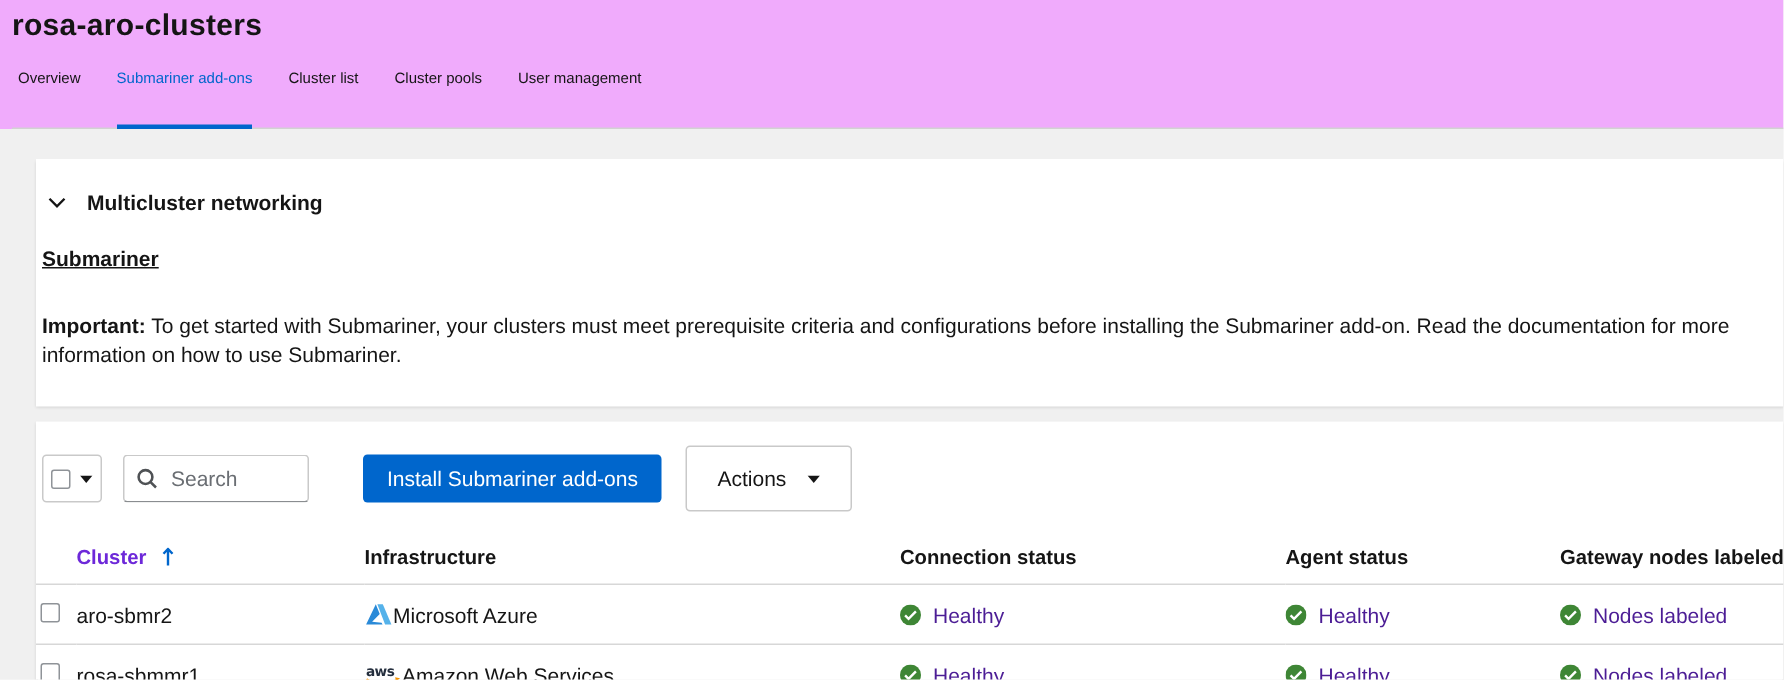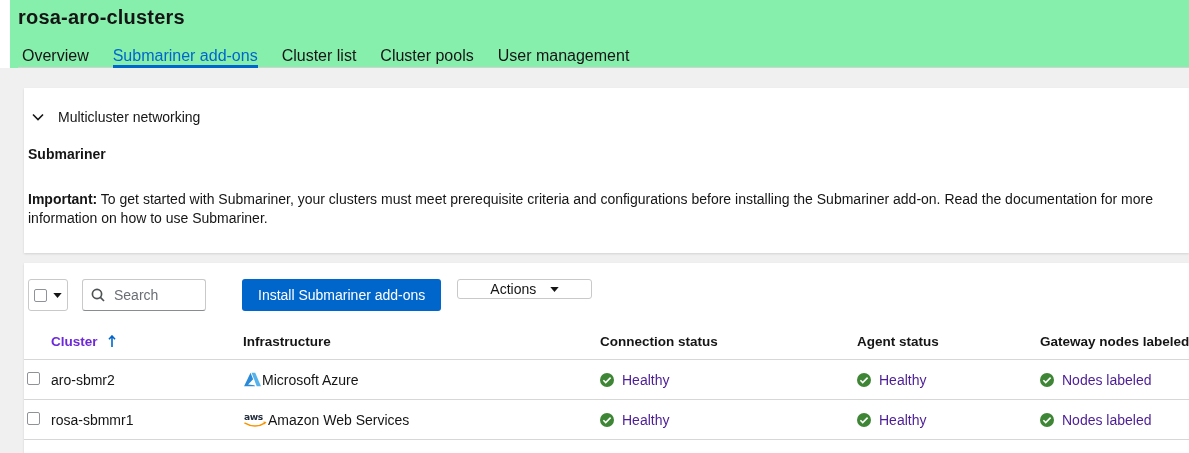--- a/index.html
+++ b/index.html
@@ -4,73 +4,73 @@
 <style>
   * { box-sizing: border-box; }
   html, body { margin: 0; padding: 0; }
   body {
     width: 1189px; height: 453px; overflow: hidden;
     font-family: "Liberation Sans", sans-serif;
     font-size: 14px; color: #151515; background: #fff;
   }
 
   
-  .page-header { background: #86efac; padding: 6px 0 0 8px; margin-left: 10px; }
+  .page-header { background: #f0abfc; padding: 6px 0 0 8px; }
   .page-title { margin: 0; font-size: 20px; font-weight: 700; letter-spacing: .2px; }
   .tabs { display: flex; margin-top: 13px; border-bottom: 1px solid #d2d2d2; padding-left: 2px; }
   .tab {
-    margin: 0 12px; padding: 5px 0 2px; font-size: 16px; color: #151515;
+    margin: 0 12px; padding: 5px 0 27px; font-size: 10px; color: #151515;
     cursor: pointer; position: relative; white-space: nowrap;
   }
   .tab:first-child { margin-left: 2px; }
   .tab.active { color: #0066cc; }
   .tab.active::after {
     content: ""; position: absolute; left: 0; right: 0; bottom: -1px;
     height: 3px; background: #0066cc;
   }
 
   
   .content { background: #f0f0f0; padding: 20px 0 0 24px; height: 386px; }
   .card { background: #fff; box-shadow: 0 1px 2px rgba(3,3,3,.12); }
 
   
   .info-card { height: 165px; padding: 21px 16px 0 4px; }
   .section-toggle {
     display: flex; align-items: center; background: none; border: 0; padding: 0 0 0 4px;
-    font: inherit; font-weight: 400; color: #151515; cursor: pointer;
+    font: inherit; font-weight: 700; color: #151515; cursor: pointer;
   }
   .section-toggle .chev { display: inline-flex; width: 12px; margin-right: 14px; }
-  .info-subtitle { margin: 21px 0 0; font-size: 14px; font-weight: 700; }
+  .info-subtitle { margin: 21px 0 0; font-size: 14px; font-weight: 700; text-decoration: underline; }
   .info-card p { margin: 14px 0 0; font-size: 14px; line-height: 1.35; }
   .info-card p.important { margin-top: 28px; }
 
   
   .table-card { min-height: 191px; padding: 16px 0 0 0; }
-  .toolbar { display: flex; align-items: flex-start; padding: 0 0 14px 4px; }
+  .toolbar { display: flex; align-items: center; padding: 0 0 14px 4px; }
   .bulk-select {
     width: 40px; height: 32px; background: #fff; border: 1px solid #c9c9c9; border-radius: 3px;
     display: flex; align-items: center; justify-content: center; gap: 6px; cursor: pointer;
   }
   .checkbox {
     display: inline-block; width: 13px; height: 13px; background: #fff;
     border: 1px solid #8f9398; border-radius: 2px; cursor: pointer;
   }
   .search-box {
     margin-left: 14px; width: 124px; height: 32px; background: #fff;
     border: 1px solid #c9c9c9; border-bottom-color: #8a8d90; border-radius: 3px;
     display: flex; align-items: center; padding: 0 8px; gap: 7px;
   }
   .search-box input { border: 0; outline: 0; width: 100%; font: inherit; font-size: 14px; color: #151515; background: transparent; }
   .search-box input::placeholder { color: #6a6e73; opacity: 1; }
   .btn-primary {
     margin-left: 36px; height: 32px; padding: 0 16px; background: #0066cc; color: #fff;
     border: 0; border-radius: 3px; font: inherit; font-size: 14px; cursor: pointer;
   }
   .btn-dropdown {
-    margin-left: 16px; height: 20px; padding: 0 32px; background: #fff; color: #151515;
+    margin-left: 16px; height: 44px; padding: 0 20px; background: #fff; color: #151515;
     border: 1px solid #c9c9c9; border-radius: 3px; font: inherit; font-size: 14px;
     display: flex; align-items: center; gap: 14px; cursor: pointer;
   }
 
   table { width: 100%; border-collapse: collapse; table-layout: fixed; }
   th, td { text-align: left; white-space: nowrap; padding: 0 8px 0 0; }
   thead th { font-size: 13.5px; font-weight: 700; padding-top: 9px; padding-bottom: 10px; }
   thead tr, tbody tr { border-bottom: 1px solid #d7d7d7; }
   tbody td { height: 40px; font-size: 14px; }
   td.col-check .checkbox, th.col-check .checkbox { margin-left: 3px; }

